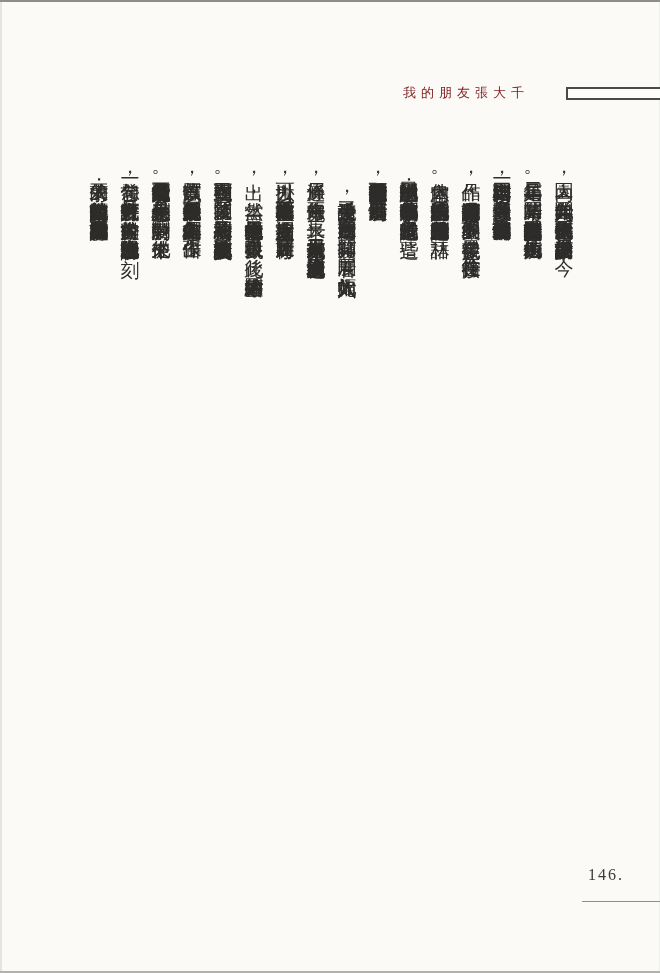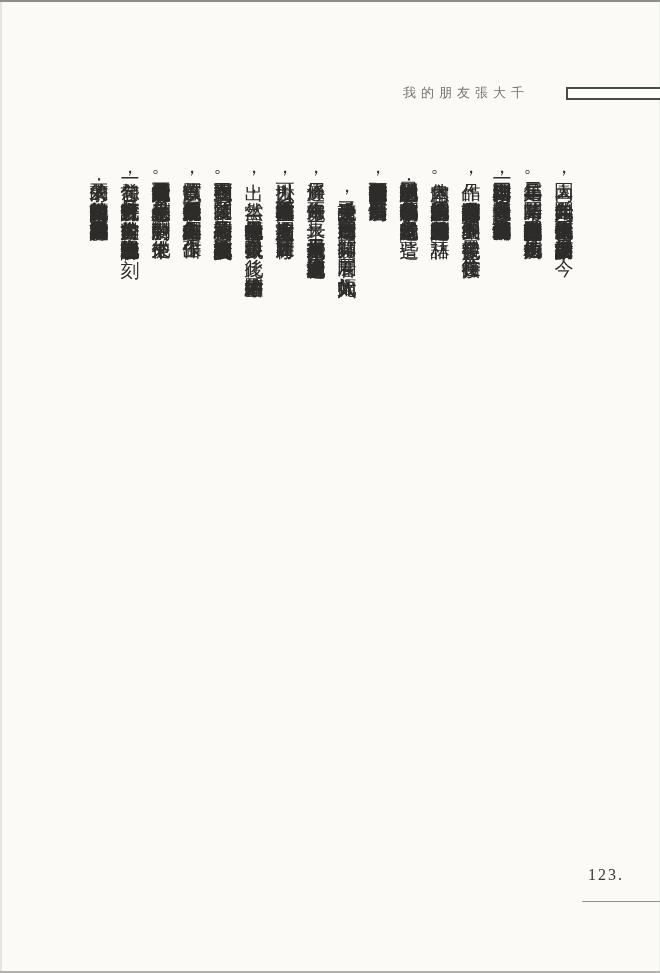--- a/index.html
+++ b/index.html
@@ -11,21 +11,21 @@
     font-family:"Liberation Serif","DejaVu Serif",serif;
     overflow:hidden;
     box-sizing:border-box;
     box-shadow: inset 0 2px 0 #8d8d8b, inset 0 -2px 0 #b1b1ae, inset 2px 0 0 #e4e4e0, inset -1px 0 0 #eeeeea;
   }
   .running-header {
     position:absolute;
     top:84px; left:403px;
     font-size:13px;
     letter-spacing:5px;
-    color:#737373;
+    color:#7f1d1d;
     white-space:nowrap;
   }
   .header-box {
     position:absolute;
     top:87px; left:566px; right:-2px;
     height:9px;
     border:2px solid #4a4a48;
     border-right:none;
     background:#fdfdfb;
   }
@@ -82,17 +82,17 @@
     <div class="v-col">條通屏，每條寬兩米、長三米，拼起來就有三米高十二米寬。展覽會場沒有這麼大的地</div>
     <div class="v-col">方可以掛，館長立即下令在三樓扶梯前正面，漏夜建立一座大招壁，才將〈巨荷圖〉展</div>
     <div class="v-col">出，當然，也是全會場中最大的一幅作品，吸引了很多觀衆，此後，中國的繪畫藝術才</div>
     <div class="v-col">在巴西受到重視。展覽閉幕後，巨荷又被空運去紐約；聽說在美國被《讀者文摘》總社</div>
     <div class="v-col">以高價收買，可是大千先生親自到手的錢並不多。創作是一個畫家的心血，一張傑出作</div>
     <div class="v-col">品更不是能以金錢來衡量其價值的。大千先生只顧悉心創作，對於中間剝削，他從來未</div>
     <div class="v-col">發一句怨言，或對任何人有什麼批評，對於古今的畫家，他也絕沒有一句毀謗的話、刻</div>
     <div class="v-col">薄的要求；對於前來請教他的年輕畫家，不論當面或背後都是稱讚與鼓勵的多。</div>
   </div>
 
-  <div class="page-number">123.</div>
+  <div class="page-number">146.</div>
 
   <div class="footer-rule"></div>
 
 </div>
 
 </body></html>

